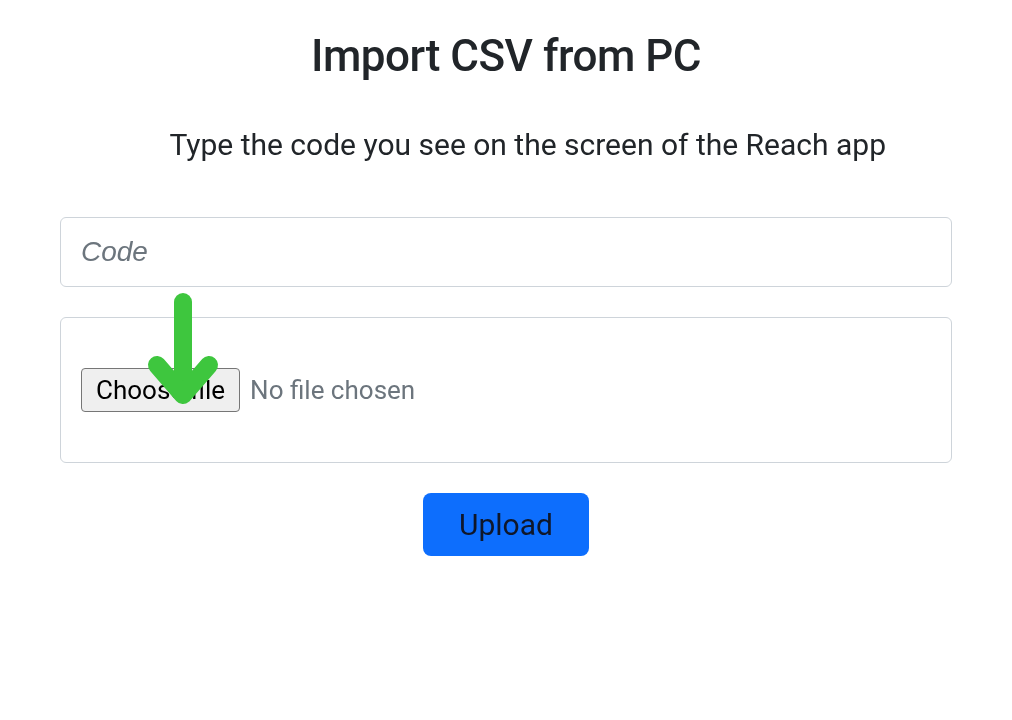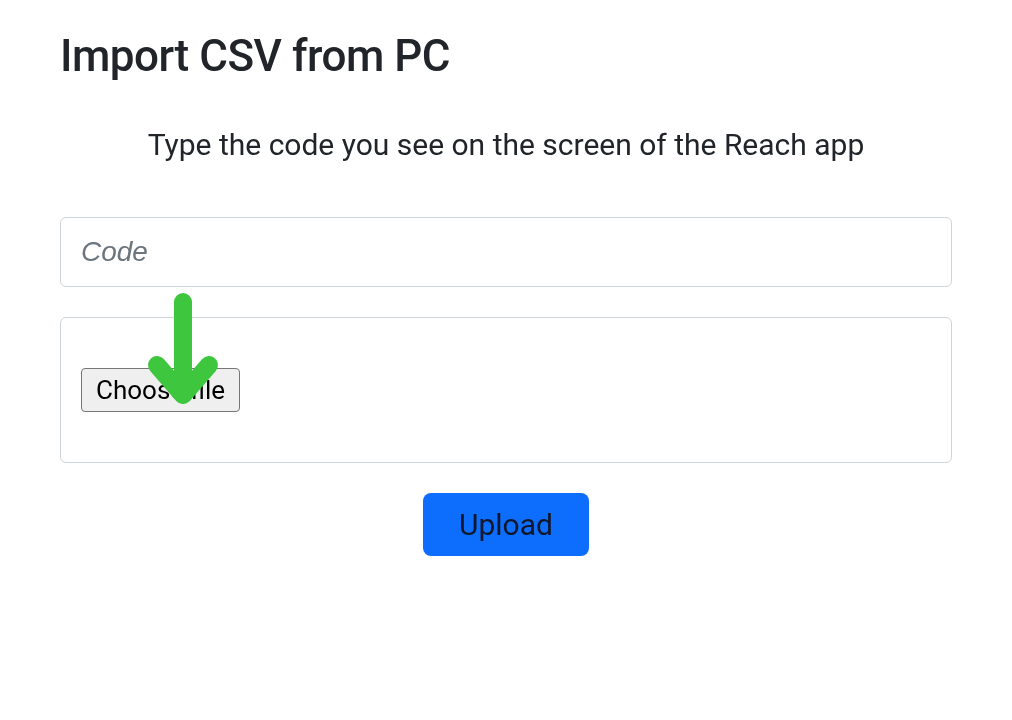--- a/index.html
+++ b/index.html
@@ -9,29 +9,30 @@
     }
     body {
       font-family: -apple-system, BlinkMacSystemFont, "Segoe UI", Roboto, Helvetica, Arial, sans-serif;
       background: #ffffff;
       width: 1012px;
       height: 720px;
       padding: 20px 60px;
       position: relative;
     }
     .heading {
+      text-align: center;
       font-size: 44px;
       font-weight: 500;
       color: #212529;
       margin-top: 10px;
       margin-bottom: 40px;
       letter-spacing: -0.5px;
     }
     .subtitle {
-      text-align: center;
+      text-align: right;
       font-size: 30px;
       font-weight: 400;
       color: #212529;
       line-height: 1.5;
       max-width: 760px;
       margin: 0 auto 50px auto;
     }
     .code-input {
       display: block;
       width: 100%;
@@ -97,20 +98,21 @@
 <body>
 
 <h1 class="heading">Import CSV from PC</h1>
 
 <p class="subtitle">Type the code you see on the screen of the Reach app</p>
 
 <input type="text" class="code-input" placeholder="Code" style="">
 
 <div class="file-box">
   <button class="choose-file-btn">Choose file</button>
+  <span class="file-status">No file chosen</span>
 </div>
 
 <button class="upload-btn">Upload</button>
 
 <div class="arrow-overlay">
   <svg width="80" height="120" viewBox="0 0 80 120" xmlns="http://www.w3.org/2000/svg">
     <g fill="none" stroke="#3ec63e" stroke-width="18" stroke-linecap="round" stroke-linejoin="round">
       <line x1="40" y1="12" x2="40" y2="95"></line>
       <polyline points="14,75 40,105 66,75"></polyline>
     </g>

